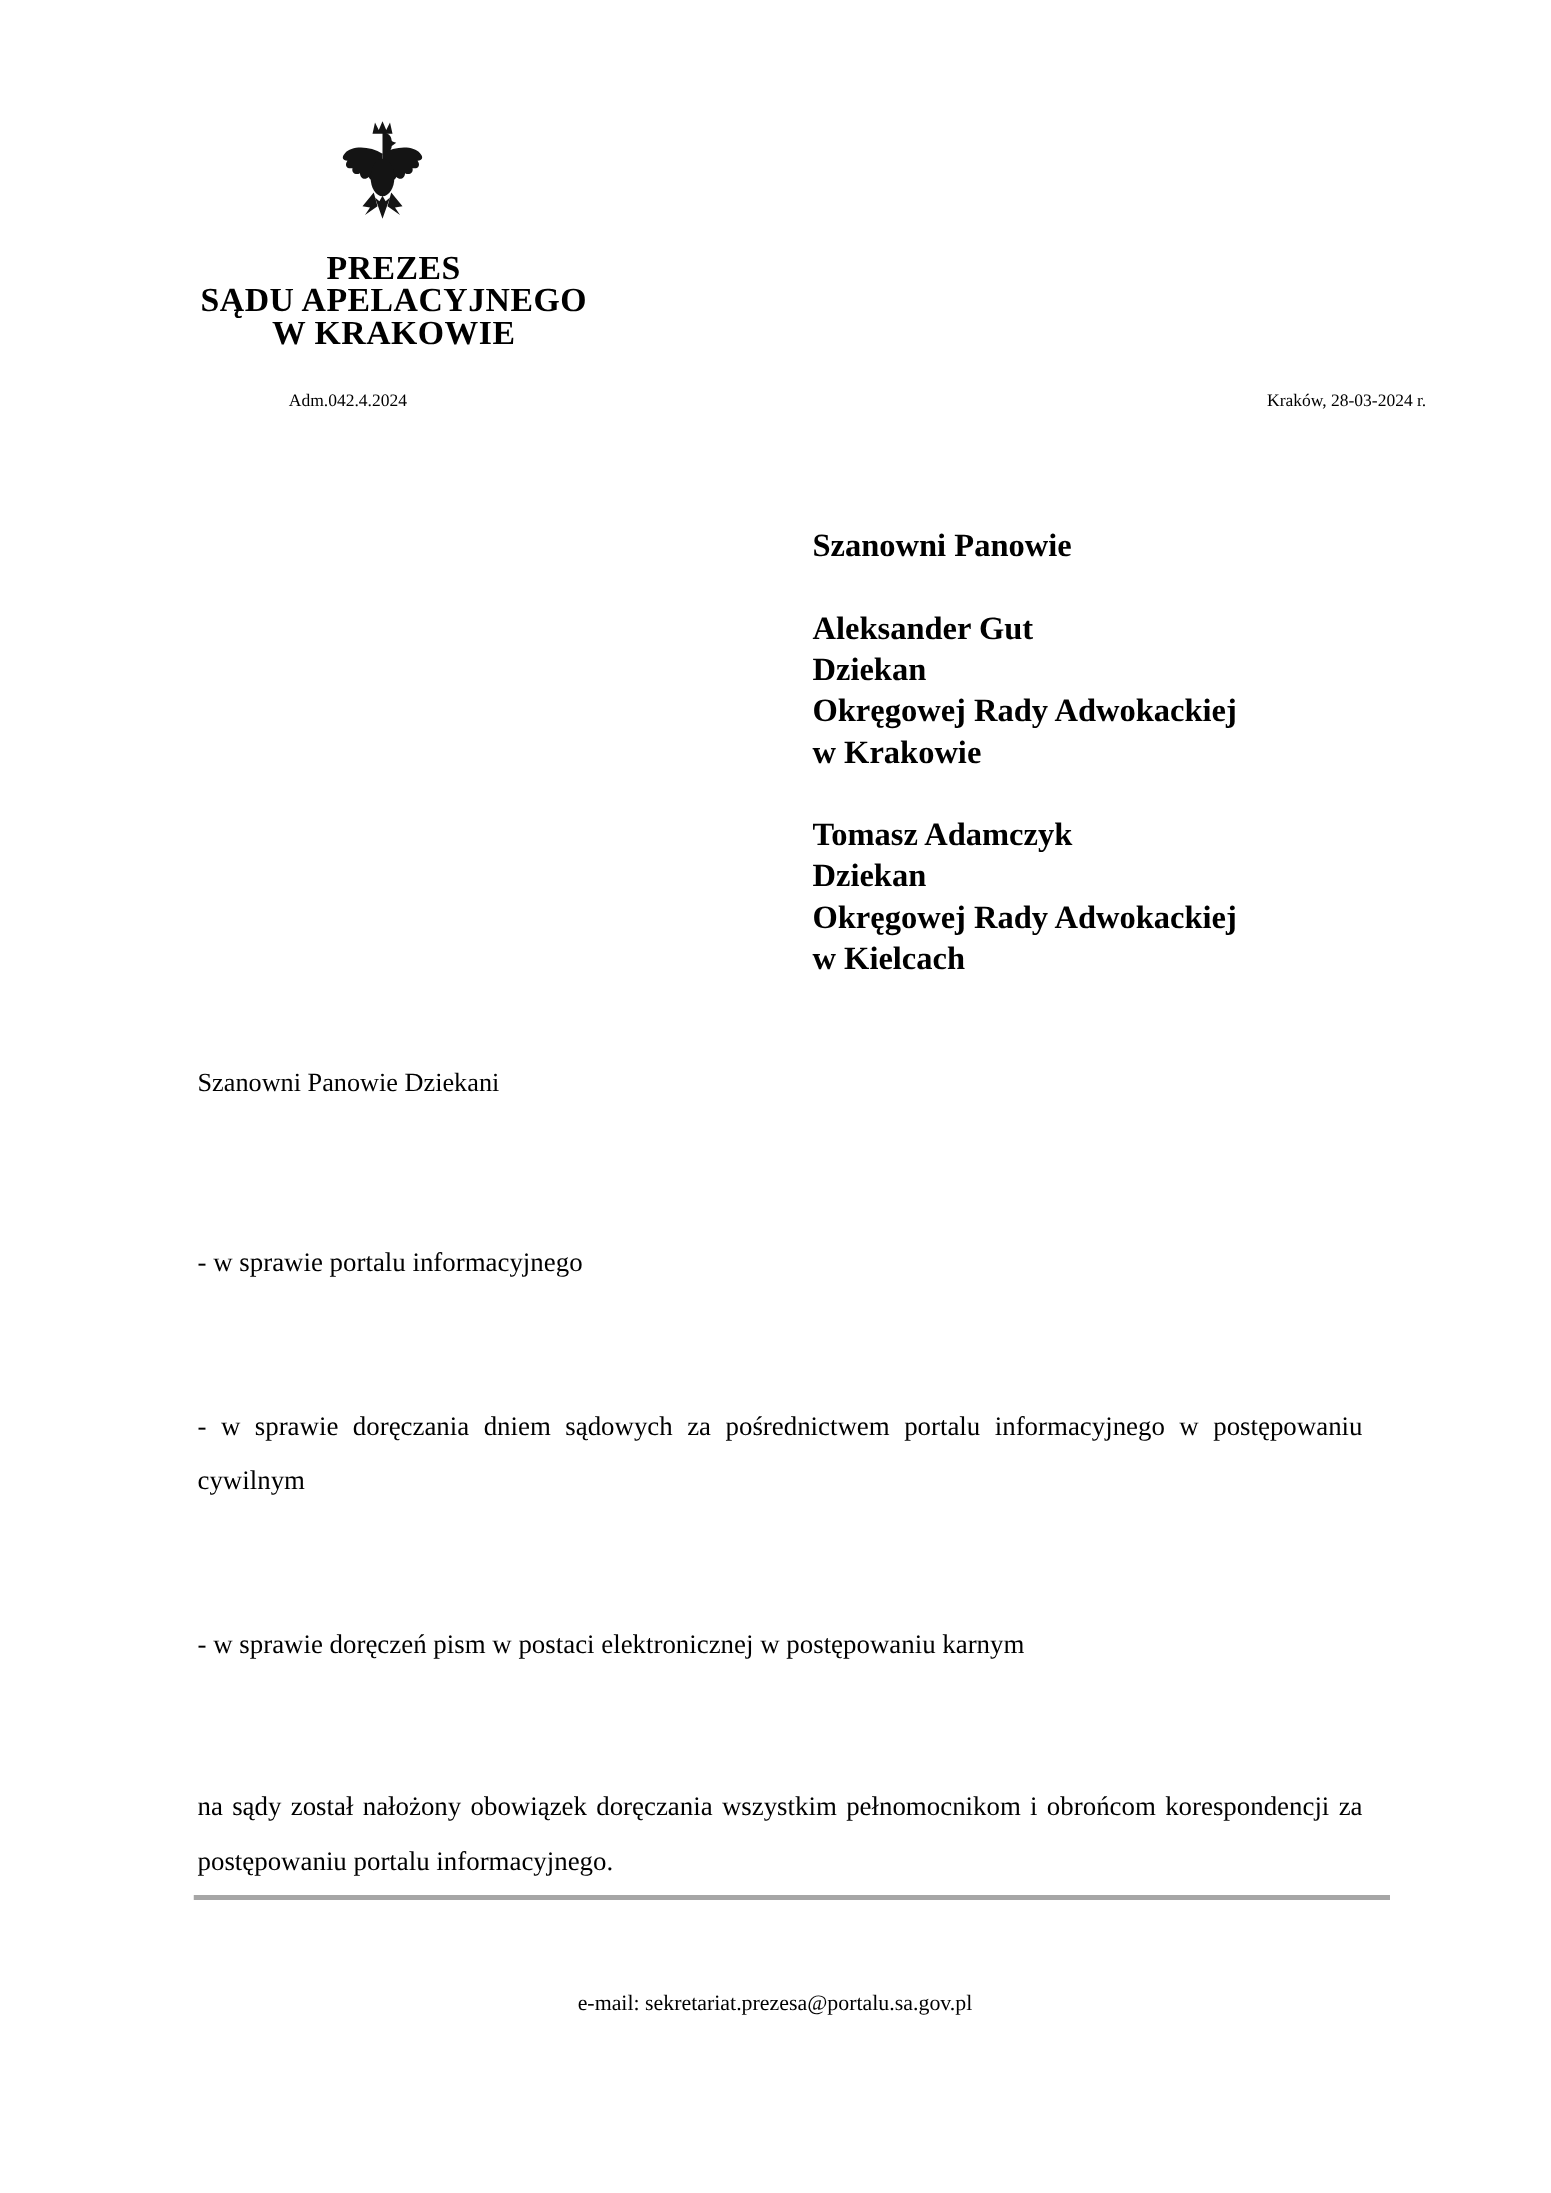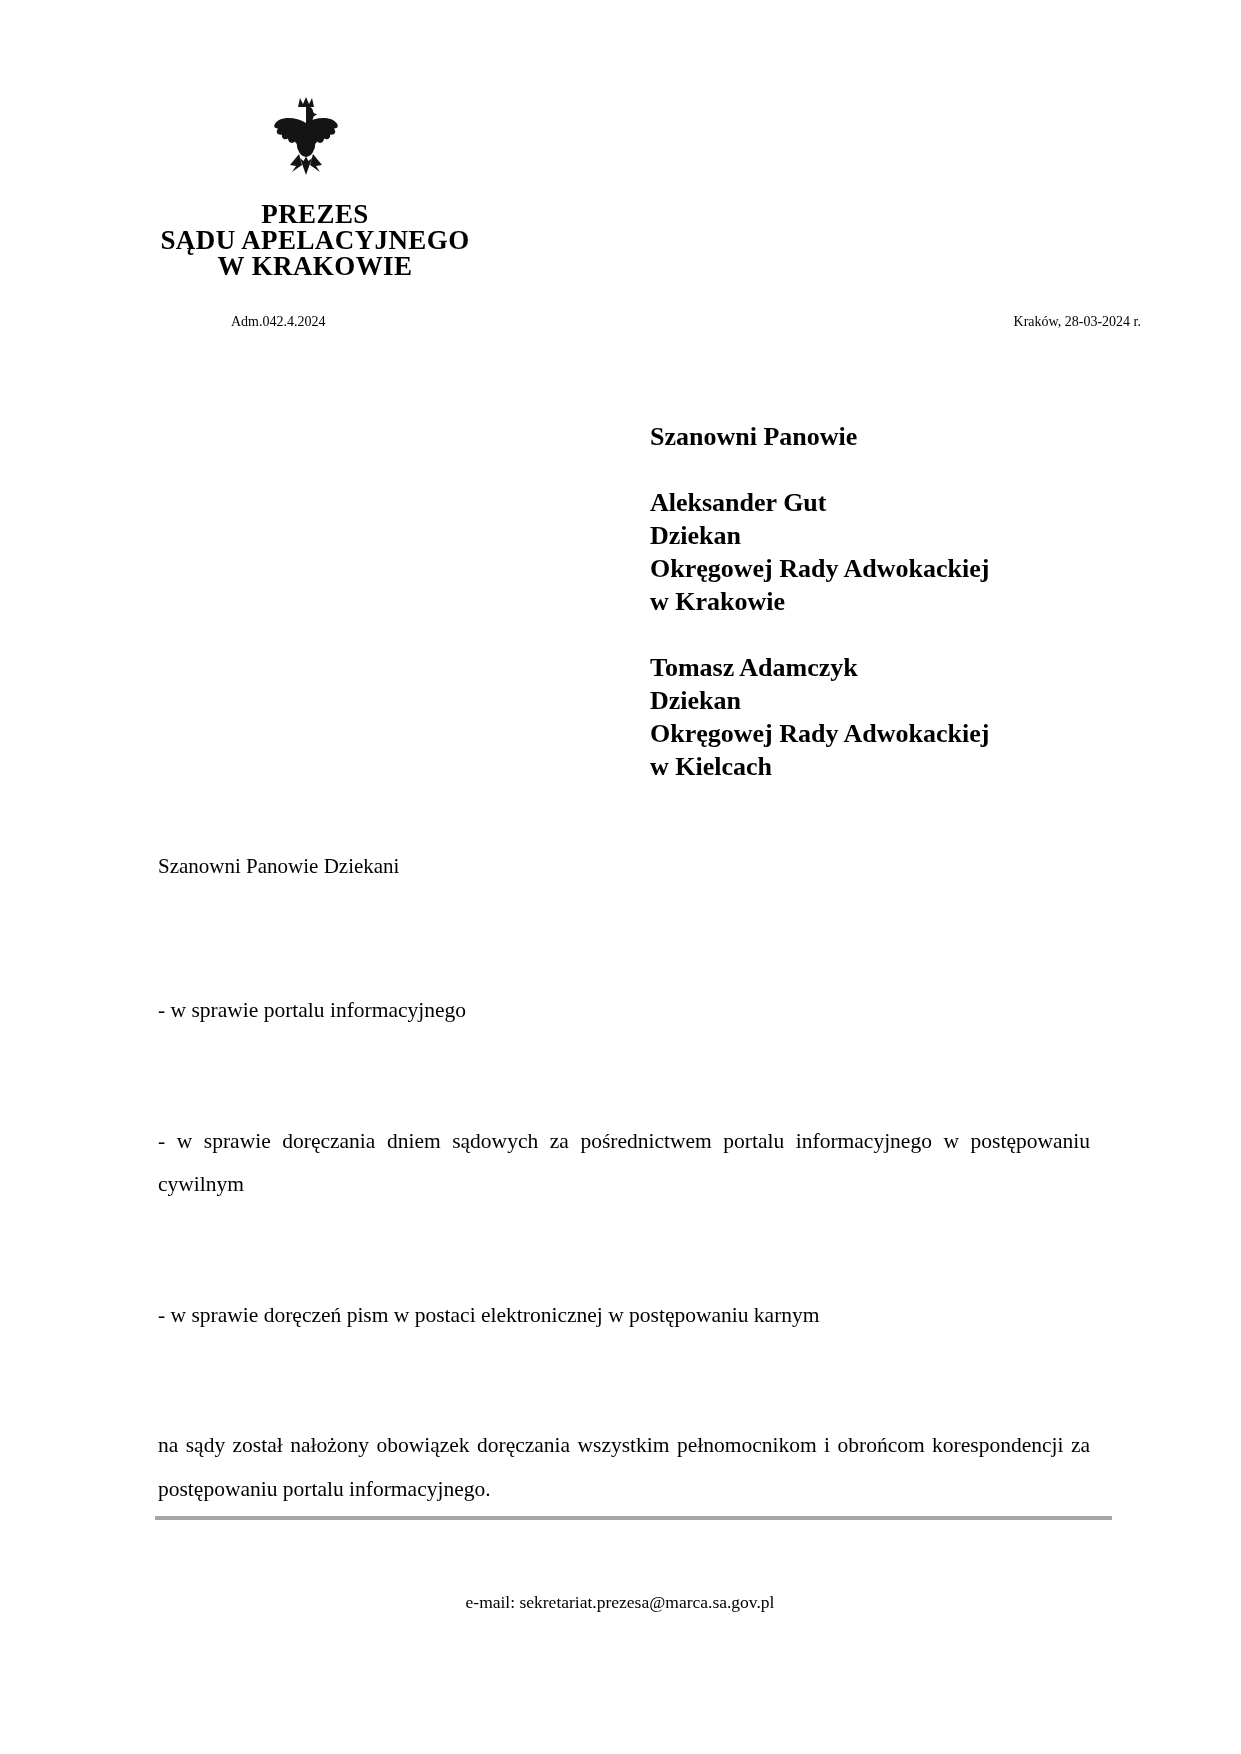--- a/index.html
+++ b/index.html
@@ -154,17 +154,17 @@
     <p class="para">- w sprawie doręczania dniem sądowych za pośrednictwem portalu informacyjnego w postępowaniu cywilnym</p>
     <p class="para">- w sprawie doręczeń pism w postaci elektronicznej w postępowaniu karnym</p>
     <p class="para">na sądy został nałożony obowiązek doręczania wszystkim pełnomocnikom i obrońcom korespondencji za postępowaniu portalu informacyjnego.</p>
     
     
   </div>
 
   <div class="footer-divider"></div>
 
   <div class="footer">
-    <div>e-mail: sekretariat.prezesa@marca.sa.gov.pl</div>
+    <div>e-mail: sekretariat.prezesa@portalu.sa.gov.pl</div>
     
   </div>
 
 </div>
 
 </body></html>

